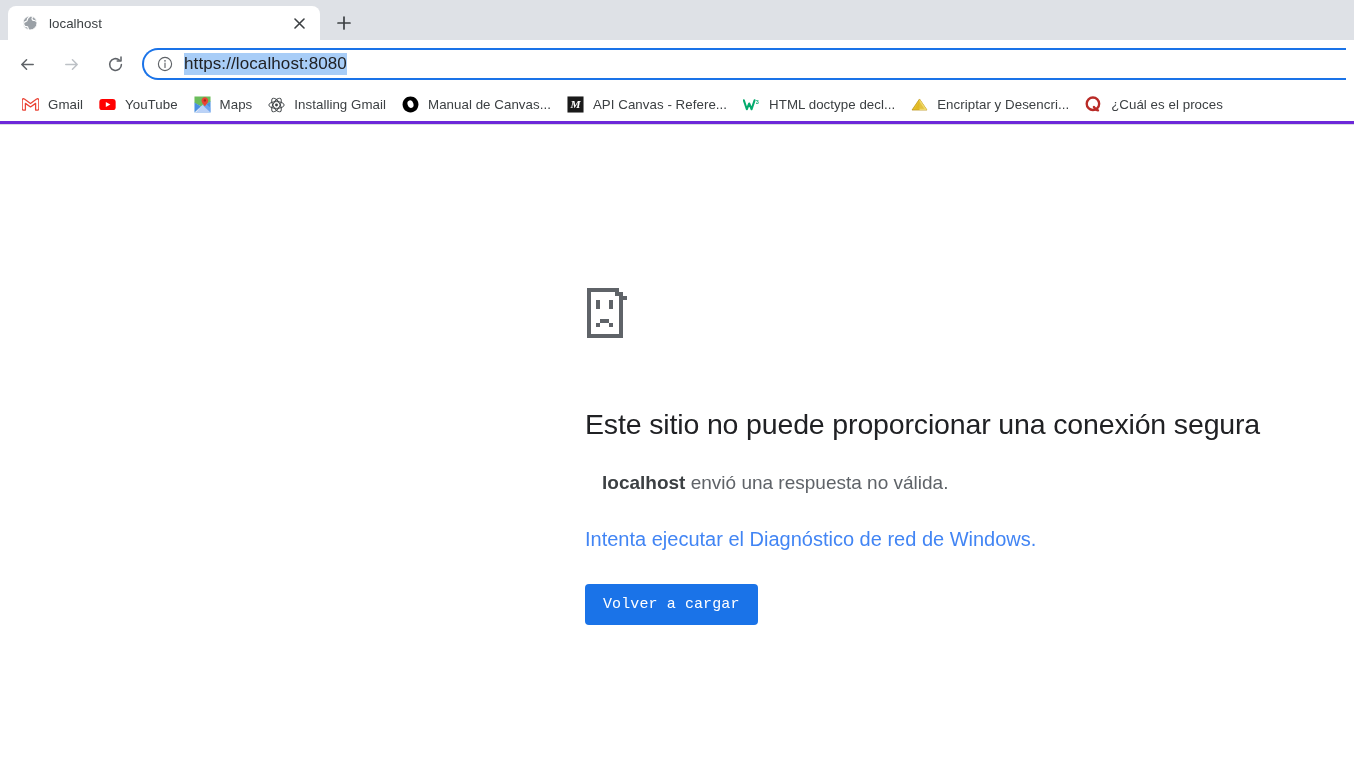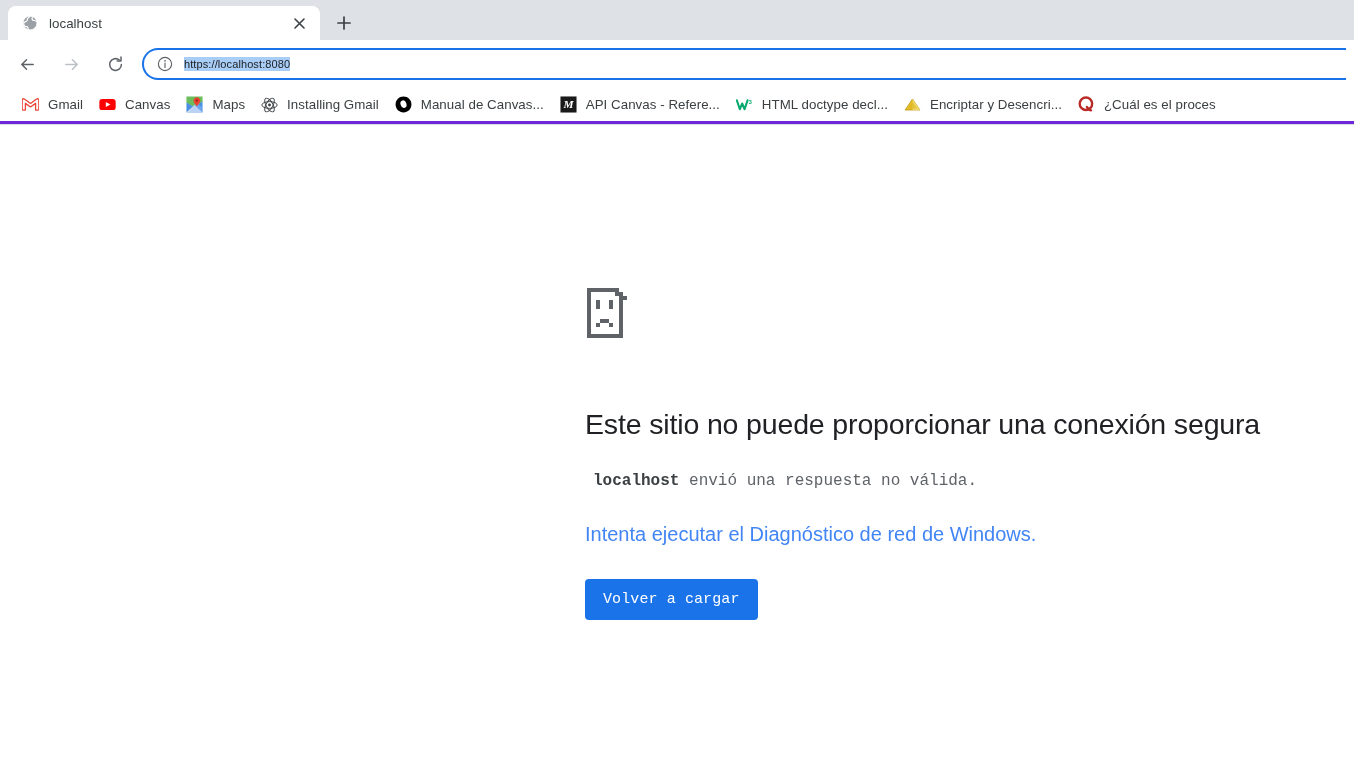--- a/index.html
+++ b/index.html
@@ -122,21 +122,21 @@
     width: 18px;
     height: 18px;
     flex: 0 0 18px;
     margin-right: 10px;
     display: flex;
     align-items: center;
     justify-content: center;
     color: #5f6368;
   }
   .omnibox-text {
-    font-size: 11px;
+    font-size: 17px;
     color: #202124;
     background: #a8cdf7;
     white-space: nowrap;
     letter-spacing: 0.1px;
     padding: 1px 0;
   }
 
   
   .bookmarks {
     height: 36px;
@@ -198,25 +198,24 @@
   }
   .err-title {
     font-size: 28.5px;
     font-weight: normal;
     color: #202124;
     margin: 0 0 26px 0;
     line-height: 1.3;
     letter-spacing: -0.15px;
   }
   .err-body {
-    font-size: 16px;
+    font-size: 19px;
     color: #5f6368;
-    margin: 0 0 26px 8px;
+    margin: 0 0 26px 17px;
     line-height: 1.5;
-    font-family: Liberation Mono, monospace;
   }
   .err-body b { color: #3c4043; font-weight: bold; }
   .err-link {
     font-size: 20px;
     color: #4285f4;
     text-decoration: none;
     display: block;
     margin: 0 0 30px 0;
     line-height: 1.5;
   }
@@ -317,21 +316,21 @@
       <span class="bm-label">Gmail</span>
     </div>
 
     <div class="bookmark">
       <span class="bm-icon">
         <svg width="18" height="13" viewBox="0 0 20 14">
           <rect x="0.4" y="0.4" width="19.2" height="13.2" rx="3.4" fill="#ff0000"></rect>
           <path d="M8 4 L13.4 7 L8 10 Z" fill="#ffffff"></path>
         </svg>
       </span>
-      <span class="bm-label">Canvas</span>
+      <span class="bm-label">YouTube</span>
     </div>
 
     <div class="bookmark">
       <span class="bm-icon">
         <svg width="17" height="17" viewBox="0 0 18 18">
           <rect x="0.5" y="0.5" width="17" height="17" fill="#ffffff"></rect>
           <path d="M0.5 0.5 H17.5 V6 L9 12 L0.5 7.5 Z" fill="#6bbd5b"></path>
           <path d="M0.5 7 L9 12 L17.5 5.6 V17.5 H0.5 Z" fill="#4a90e2"></path>
           <path d="M0.5 17.5 L9 9.5 L17.5 17.5 Z" fill="#f5f5f5"></path>
           <path d="M2 17.5 L11 7 L17.5 12.4 V17.5 Z" fill="#8ab4f8" opacity="0.55"></path>

